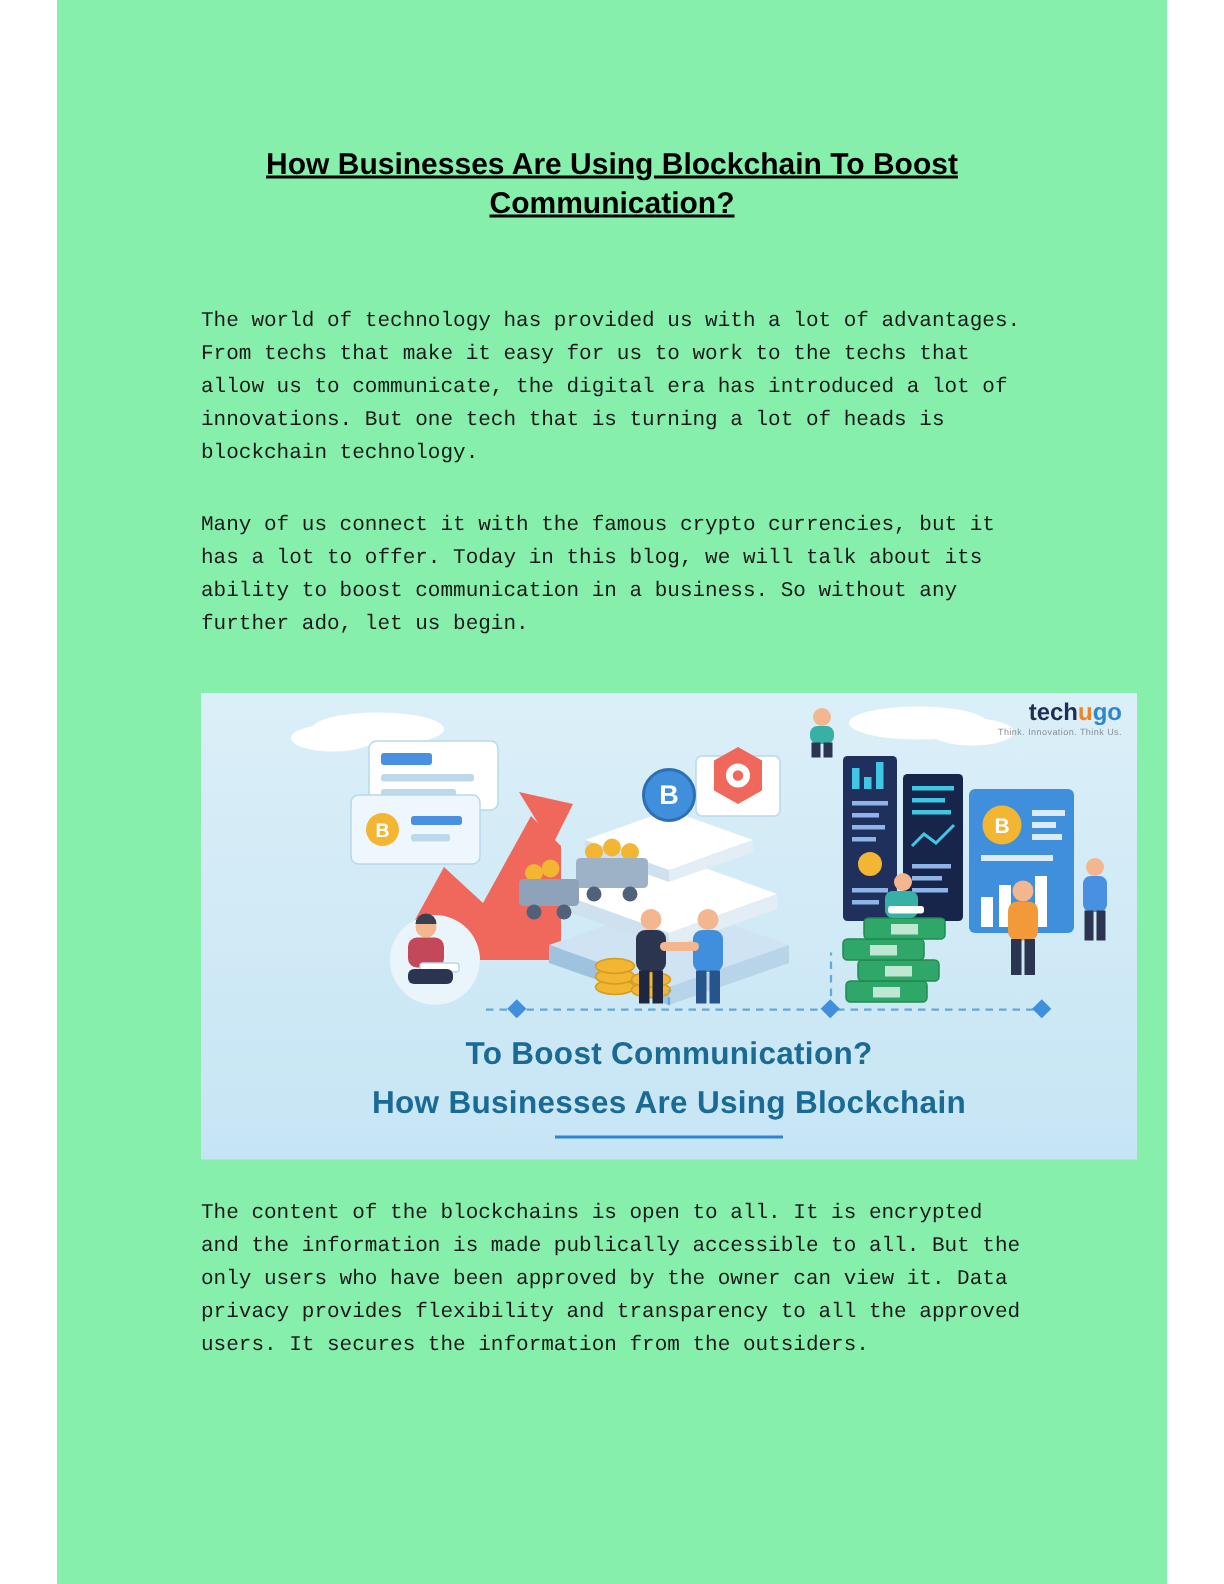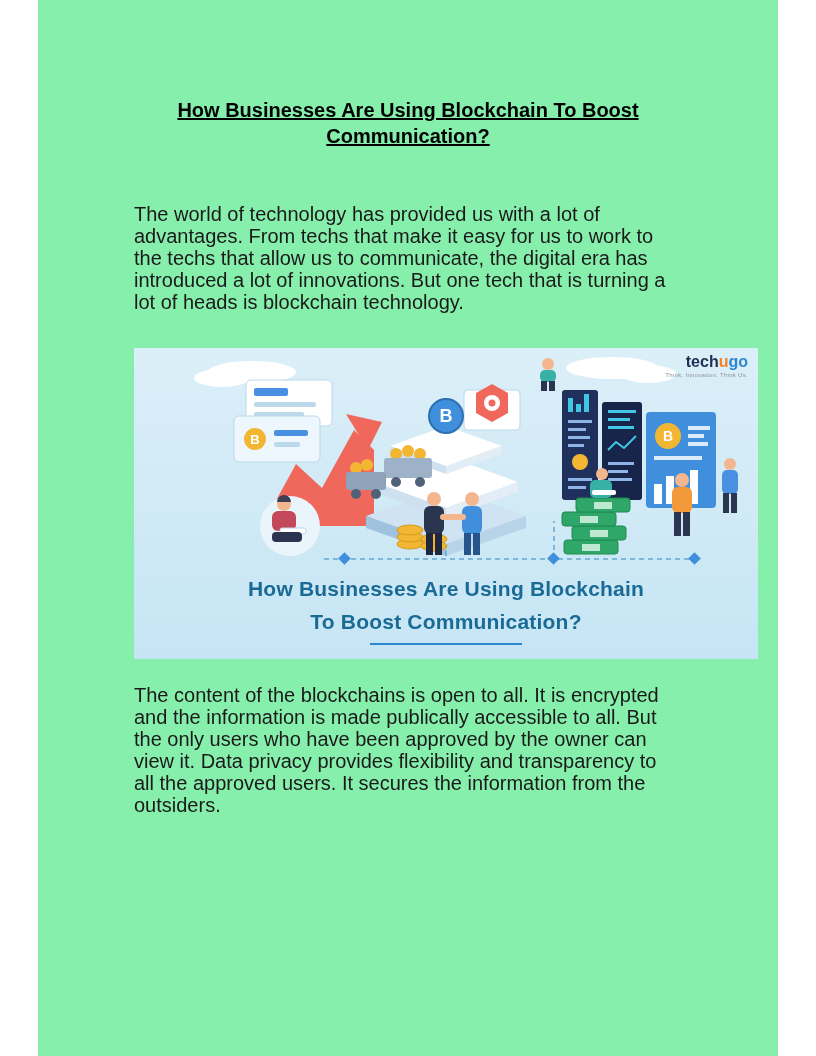--- a/index.html
+++ b/index.html
@@ -18,23 +18,24 @@
     margin:97px auto 0;
     max-width:560px;
     text-align:center;
     font-size:20px;
     line-height:26px;
     font-weight:700;
     text-decoration:underline;
     color:#000000;
   }
   p.body-par {
-    font-size:20px;
+    font-size:14px;
     line-height:22px;
     color:#1a1a1a;
+    font-family:Liberation Mono, monospace;
   }
   .par1 { margin-top:54px; }
   .par2 { margin-top:26px; }
   .hero {
     position:relative;
     width:624px; height:311px;
     margin-top:35px;
     background:linear-gradient(180deg,#dbeff8 0%, #c6e5f4 100%);
     overflow:hidden;
   }
@@ -66,20 +67,21 @@
 </style>
 </head>
 <body>
 
 <div class="page">
   <div class="content">
 
     <h1 class="doc-title">How Businesses Are Using Blockchain To Boost Communication?</h1>
 
     <p class="body-par par1">The world of technology has provided us with a lot of advantages. From techs that make it easy for us to work to the techs that allow us to communicate, the digital era has introduced a lot of innovations. But one tech that is turning a lot of heads is blockchain technology.</p>
+    <p class="body-par par2">Many of us connect it with the famous crypto currencies, but it has a lot to offer. Today in this blog, we will talk about its ability to boost communication in a business. So without any further ado, let us begin.</p>
 
     <div class="hero">
       <div class="hero-logo">
         <div class="logo-text"><span class="lg-dark">tech</span><span class="lg-orange">u</span><span class="lg-blue">go</span></div>
         <div class="logo-tagline">Think. Innovation. Think Us.</div>
       </div>
 
       <svg width="624" height="212" viewBox="0 0 624 212">
 
         <g fill="#ffffff">
@@ -266,22 +268,22 @@
           <path d="M420 203 V165"></path>
         </g>
         <g fill="#3f8fdc">
           <rect x="206" y="198" width="9" height="9" transform="rotate(45 210.5 202.5)"></rect>
           <rect x="415" y="198" width="9" height="9" transform="rotate(45 419.5 202.5)"></rect>
           <rect x="556" y="198" width="9" height="9" transform="rotate(45 560.5 202.5)"></rect>
         </g>
       </svg>
 
       <div class="hero-caption">
+        <div class="cap-line">To Boost Communication?</div>
         <div class="cap-line">How Businesses Are Using Blockchain</div>
-        <div class="cap-line">To Boost Communication?</div>
         <div class="cap-rule"></div>
       </div>
     </div>
 
     <p class="body-par section-par">The content of the blockchains is open to all. It is encrypted and the information is made publically accessible to all. But the only users who have been approved by the owner can view it. Data privacy provides flexibility and transparency to all the approved users. It secures the information from the outsiders.</p>
 
   </div>
 </div>
 
 </body></html>

